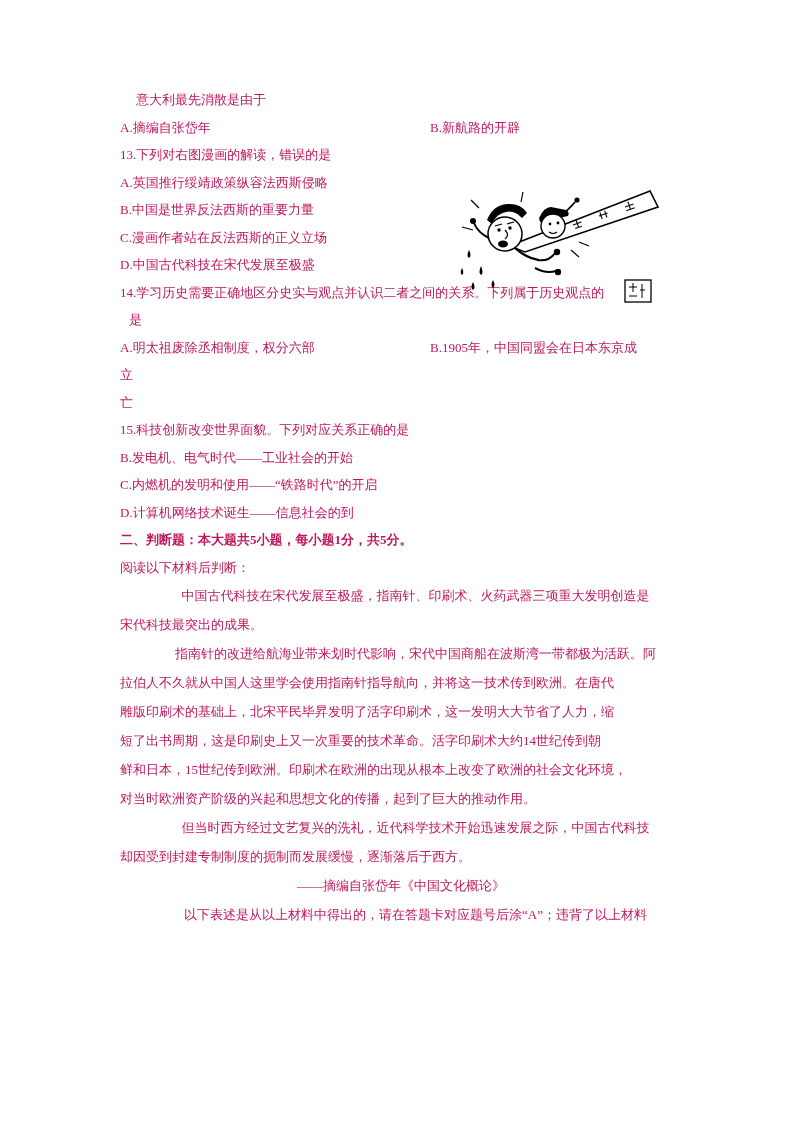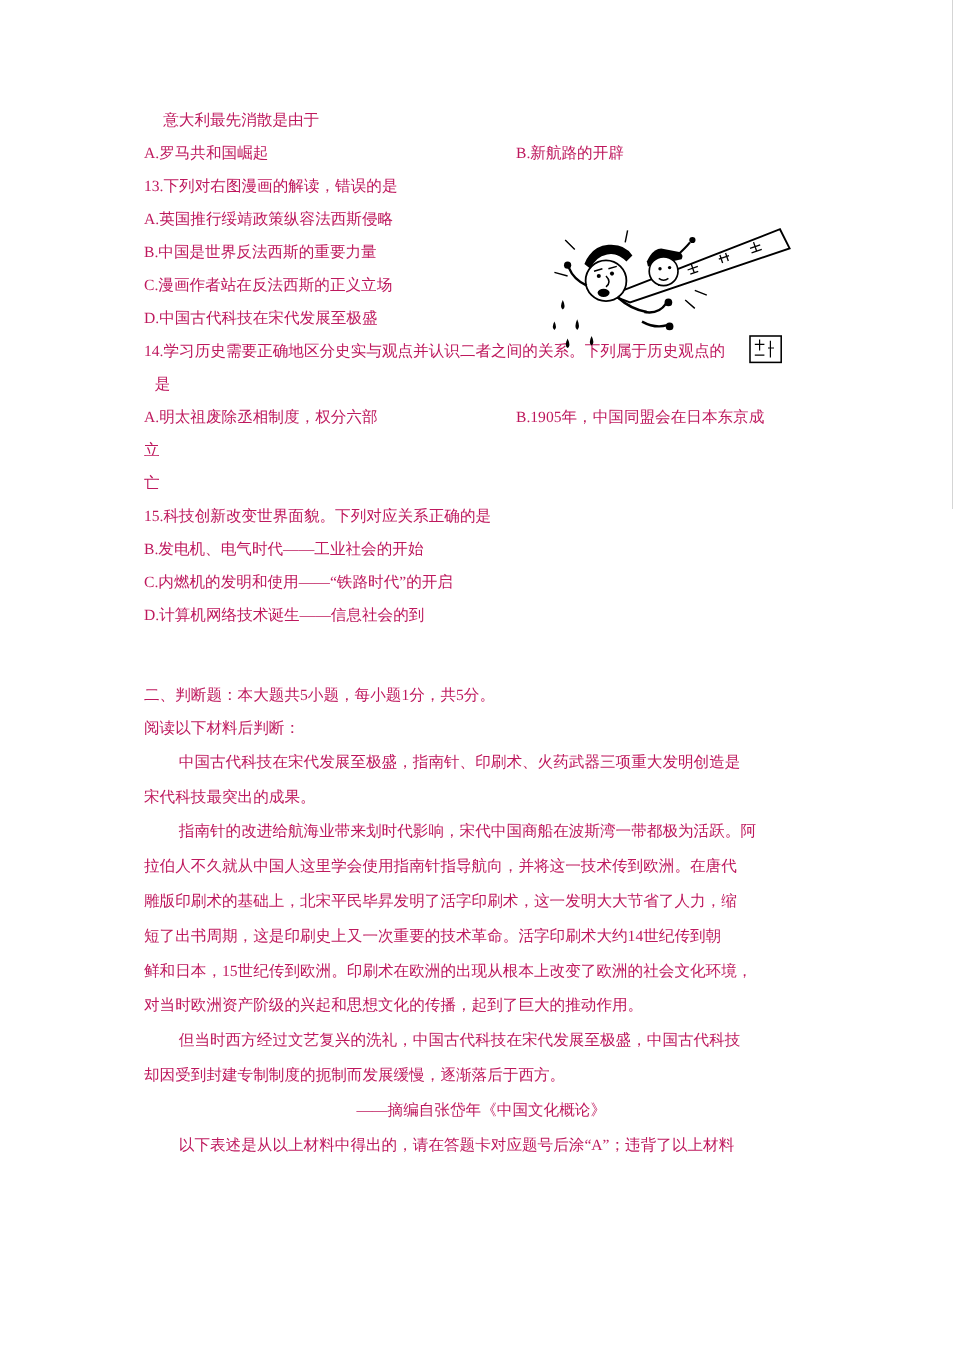--- a/index.html
+++ b/index.html
@@ -10,36 +10,36 @@
     overflow:hidden; color:#000;
   }
   .content {
     position:absolute; left:120px; top:86px; width:562px;
     font-size:13px; color:#be185d;
   }
   .qline { position:relative; line-height:27.5px; height:27.5px; white-space:nowrap; }
   .mline { position:relative; line-height:29px; height:29px; white-space:nowrap; }
   .indent-small { padding-left:16px; }
   .indent-tiny  { padding-left:9px;  }
-  .indent-2em   { padding-left:29px; }
+  .indent-2em   { padding-left:29px;text-align:center; }
   .opt-right { position:absolute; left:310px; top:0; }
-  .bold { font-weight:normal;margin-top:39px; }
+  .bold { font-weight:bold; }
   .right { text-align:center; white-space:nowrap; }
   .cartoon { position:absolute; left:429px; top:184px; }
 </style>
 </head>
 <body>
 
 <div class="page">
 
   <div class="content">
 
     <div class="qline indent-small">意大利最先消散是由于</div>
     <div class="qline">
-      <span>A.罗马共和国崛起</span>
+      <span>A.摘编自张岱年</span>
       <span class="opt-right">B.新航路的开辟</span>
     </div>
 
     <div class="qline">13.下列对右图漫画的解读，错误的是</div>
     <div class="qline">A.英国推行绥靖政策纵容法西斯侵略</div>
     <div class="qline">B.中国是世界反法西斯的重要力量</div>
     <div class="qline">C.漫画作者站在反法西斯的正义立场</div>
     <div class="qline">D.中国古代科技在宋代发展至极盛</div>
 
     <div class="qline">14.学习历史需要正确地区分史实与观点并认识二者之间的关系。下列属于历史观点的</div>
@@ -60,21 +60,21 @@
     <div class="qline">阅读以下材料后判断：</div>
 
     <div class="mline indent-2em">中国古代科技在宋代发展至极盛，指南针、印刷术、火药武器三项重大发明创造是</div>
     <div class="mline">宋代科技最突出的成果。</div>
     <div class="mline indent-2em">指南针的改进给航海业带来划时代影响，宋代中国商船在波斯湾一带都极为活跃。阿</div>
     <div class="mline">拉伯人不久就从中国人这里学会使用指南针指导航向，并将这一技术传到欧洲。在唐代</div>
     <div class="mline">雕版印刷术的基础上，北宋平民毕昇发明了活字印刷术，这一发明大大节省了人力，缩</div>
     <div class="mline">短了出书周期，这是印刷史上又一次重要的技术革命。活字印刷术大约14世纪传到朝</div>
     <div class="mline">鲜和日本，15世纪传到欧洲。印刷术在欧洲的出现从根本上改变了欧洲的社会文化环境，</div>
     <div class="mline">对当时欧洲资产阶级的兴起和思想文化的传播，起到了巨大的推动作用。</div>
-    <div class="mline indent-2em">但当时西方经过文艺复兴的洗礼，中国古代科技在宋代发展至极盛，中国古代科技</div>
+    <div class="mline indent-2em">但当时西方经过文艺复兴的洗礼，近代科学技术开始迅速发展之际，中国古代科技</div>
     <div class="mline">却因受到封建专制制度的扼制而发展缓慢，逐渐落后于西方。</div>
     <div class="mline right">――摘编自张岱年《中国文化概论》</div>
     <div class="mline indent-2em">以下表述是从以上材料中得出的，请在答题卡对应题号后涂“A”；违背了以上材料</div>
 
   </div>
 
   <svg class="cartoon" viewBox="0 0 234 128" width="234" height="128" xmlns="http://www.w3.org/2000/svg">
 
     <g>
       <polygon points="80,62 221,7 229,23 96,68" fill="#ffffff" stroke="#000" stroke-width="1.6"></polygon>

